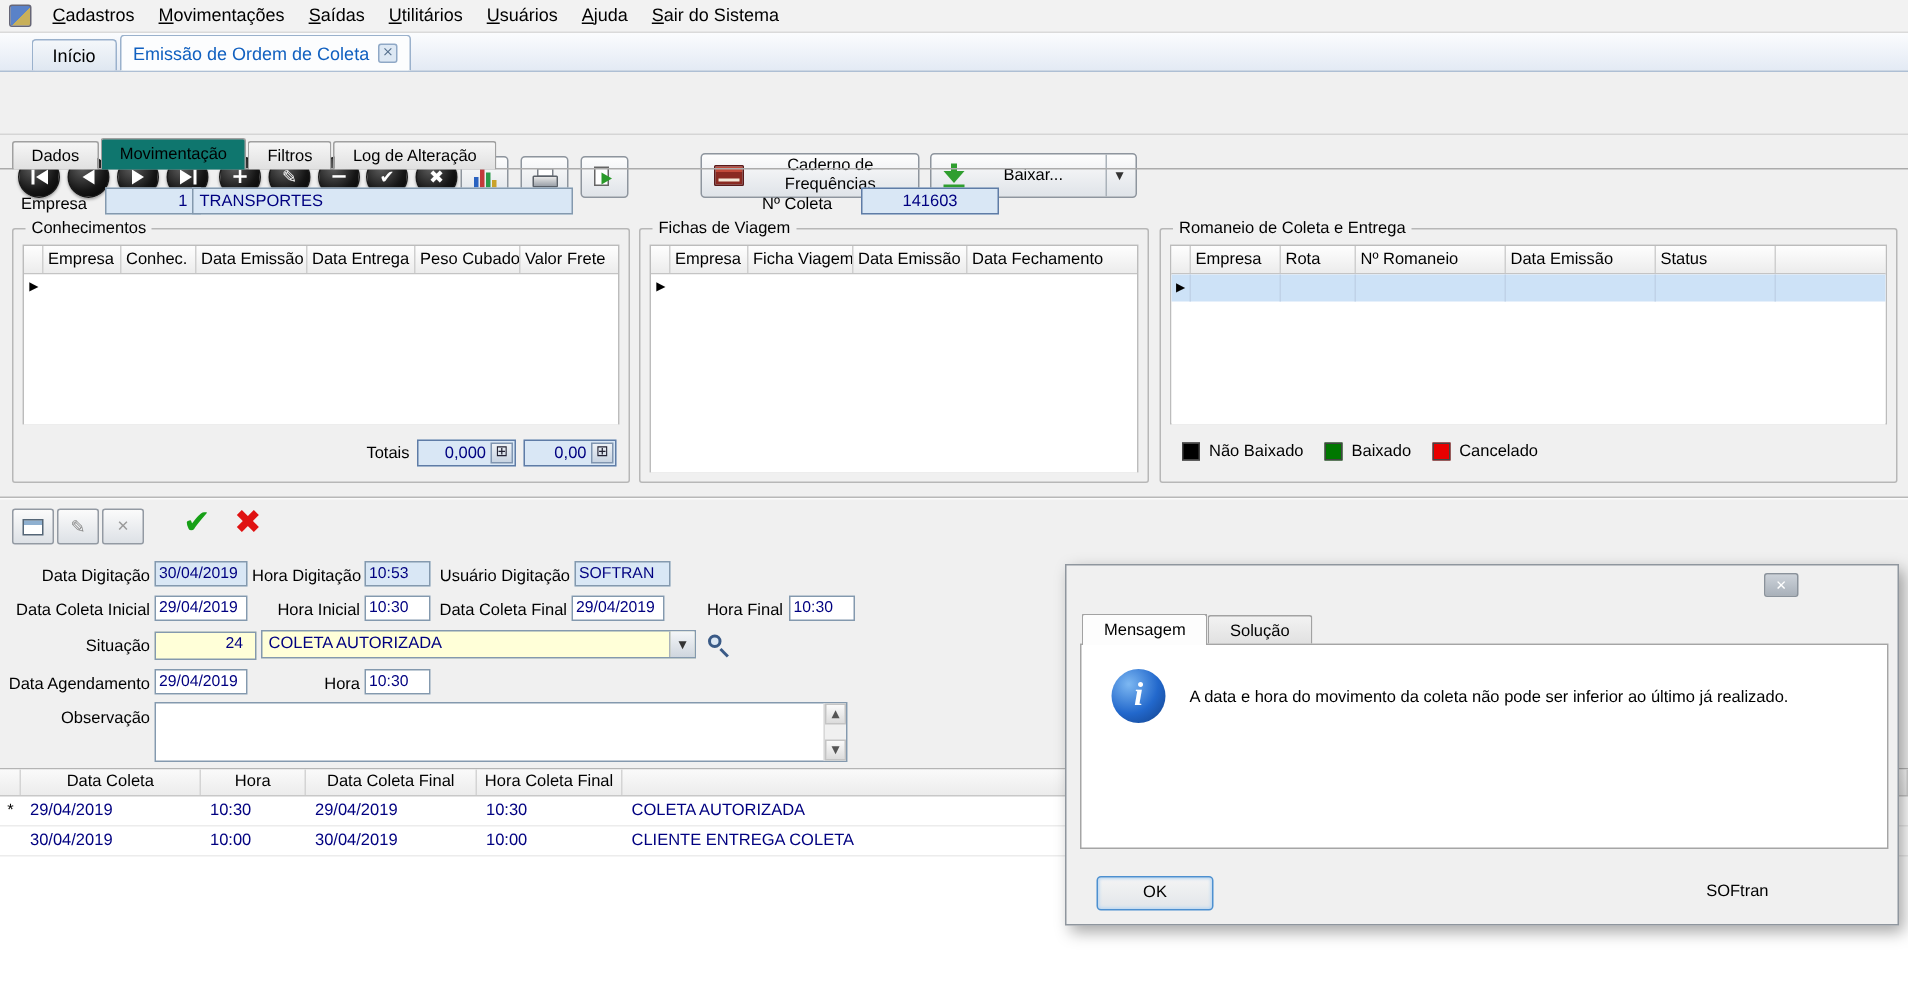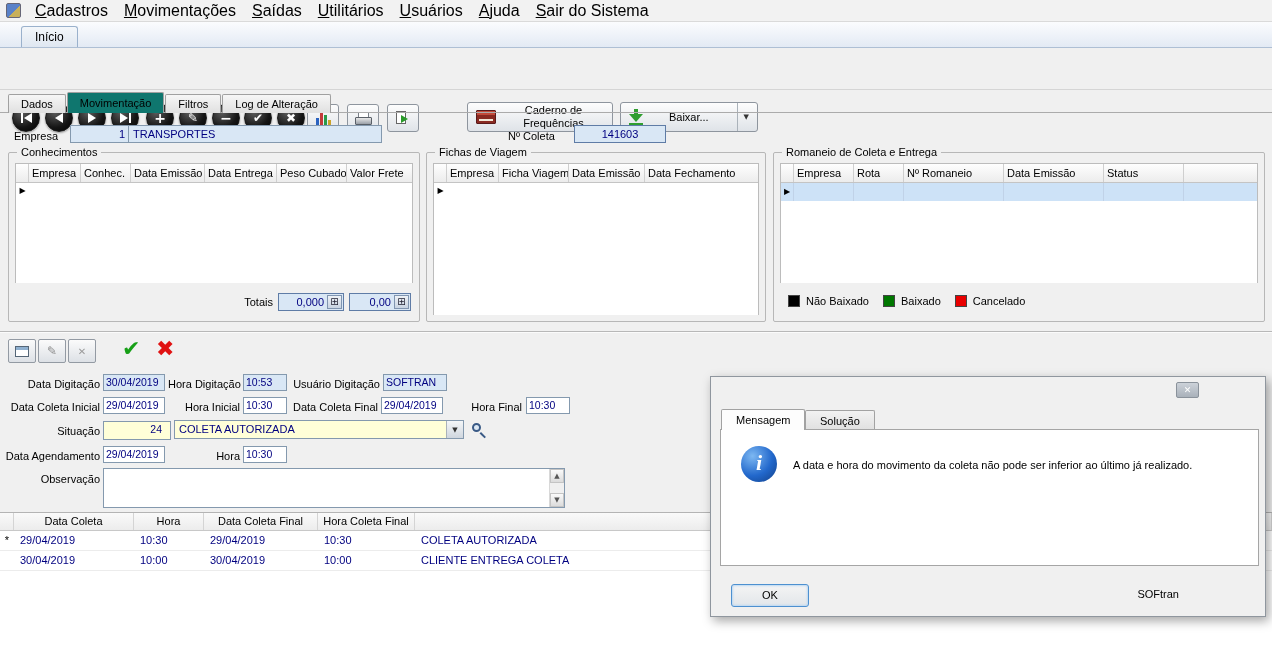--- a/index.html
+++ b/index.html
@@ -6,21 +6,21 @@
   html,body{background:#c8c8c8}
   #window{position:relative;width:1272px;height:654px;background:#f0f0f0;
     font-family:"Liberation Sans",sans-serif;font-size:11px;color:#000;overflow:hidden}
   .glyph{font-family:"DejaVu Sans",sans-serif}
 
   
   #menubar{position:absolute;left:0;top:0;width:100%;height:22px;background:#f2f2f2;
     border-bottom:1px solid #dadada;display:flex;align-items:center;padding-left:4px}
   #app-icon{width:15px;height:15px;margin:0 6px 0 2px;border:1px solid #667;
     background:linear-gradient(135deg,#5a82c8 0 55%,#c8b05a 55%);border-radius:2px}
-  .menu-item{padding:0 8px;font-size:16px;line-height:21px;cursor:default;display:inline-block}
+  .menu-item{padding:0 8px;font-size:12px;line-height:21px;cursor:default;display:inline-block}
   .menu-item::first-letter{text-decoration:underline}
 
   
   #tabstrip{position:absolute;top:22px;left:0;width:100%;height:26px;
     background:linear-gradient(#fbfcfe,#e3eaf4);border-bottom:1px solid #aebfd4;
     display:flex;align-items:flex-end;padding-left:21px}
   .doc-tab{display:flex;align-items:center;border:1px solid #9ab1cc;border-bottom:none;
     border-radius:3px 3px 0 0;padding:0 13px;height:21px;font-size:12px;margin-right:2px;
     background:linear-gradient(#f4f7fa,#dfe7f1);cursor:pointer}
   .doc-tab.active{height:24px;background:#fcfdfe;color:#1060c0;padding:0 8px;gap:6px}
@@ -176,20 +176,24 @@
     <div class="menu-item">Utilitários</div>
     <div class="menu-item">Usuários</div>
     <div class="menu-item">Ajuda</div>
     <div class="menu-item">Sair do Sistema</div>
   </div>
 
   <div id="tabstrip">
     <div class="doc-tab">
       <span>Início</span>
     </div>
+    <div class="doc-tab active">
+      <span>Emissão de Ordem de Coleta</span>
+      <span class="tab-close glyph">×</span>
+    </div>
   </div>
 
   <div id="toolbar">
     <div class="btn-group" style="left:12px">
       <div class="cbtn">
         <span class="navrow">
             <span class="vbar"></span>
             <span class="tri-l"></span>
           </span>
       </div>

